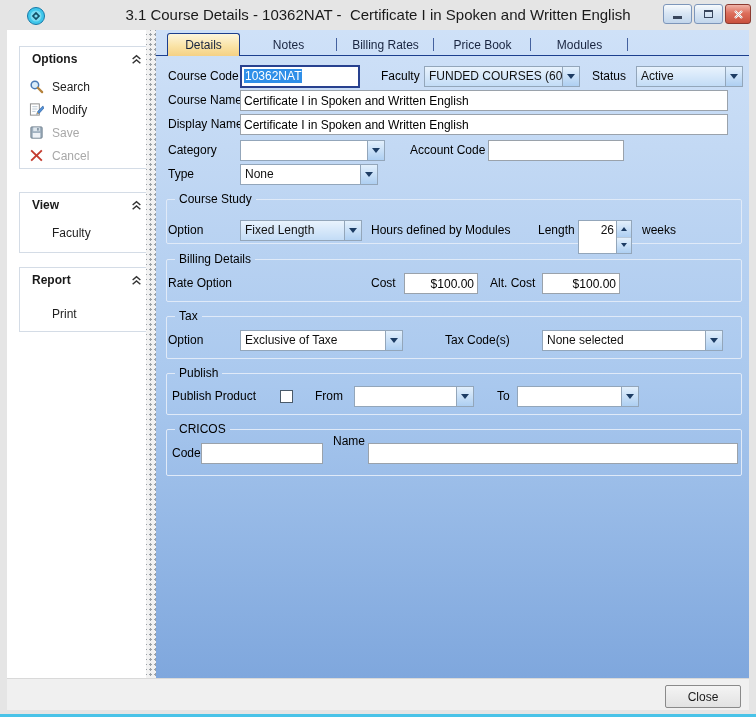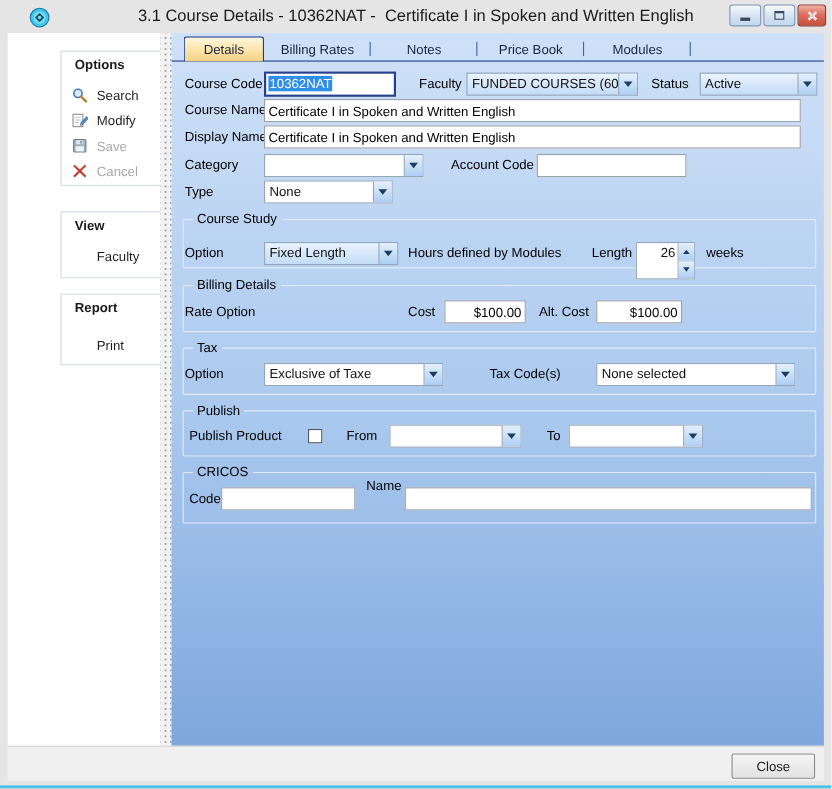--- a/index.html
+++ b/index.html
@@ -14,21 +14,21 @@
   .app-icon { position:absolute; left:26px; top:6px; width:20px; height:20px; }
   .title-text { position:absolute; left:0; right:0; top:6px; text-align:center; font-size:15px; color:#1a1a1a; white-space:pre; }
   .winbtn { position:absolute; top:4px; height:20px; border:1px solid #7d96ba; border-radius:3px;
             background:linear-gradient(#f7fafd,#d9e6f4 45%,#c2d6ec); display:flex; align-items:center; justify-content:center; cursor:default; }
   .winbtn.closeb { background:linear-gradient(#f0b3a8,#dd6f5c 45%,#c9503c); border-color:#8b3a30; }
   .glyph-min { width:9px; height:3px; background:#39465c; margin-top:7px; }
   .glyph-max { width:9px; height:8px; border:1px solid #39465c; border-top-width:2px; background:transparent; }
 
   
   .sidebar { position:absolute; left:7px; top:30px; width:139px; height:648px; background:#ffffff; }
-  .panel { position:absolute; left:12px; width:132px; background:#fff; border:1px solid #d4dce6;margin-left:36px; }
+  .panel { position:absolute; left:12px; width:132px; background:#fff; border:1px solid #d4dce6; }
   .panel-h { height:24px; display:flex; align-items:center; padding:0 8px 0 12px; font-weight:bold; color:#1a1a1a; }
   .panel-h .sp { flex:1; }
   .chev { width:11px; height:11px; }
   .panel-items { padding:4px 0 6px 0; }
   .panel-item { height:23px; display:flex; align-items:center; padding-left:9px; cursor:pointer; }
   .panel-item .icn { width:15px; height:15px; margin-right:8px; flex:0 0 15px; }
   .panel-item.noicon { padding-left:32px; }
   .panel-item .itlabel { color:#1e1e1e; }
   .panel-item.disabled .itlabel { color:#a8a8a8; }
 
@@ -182,22 +182,22 @@
       </div>
     </div>
   </div>
 
   <div class="splitter"></div>
 
   <div class="main">
 
     <div class="tabs">
       <div class="tab active" style="width:73px;">Details</div>
+      <div class="tab sep" style="width:97px;">Notes</div>
       <div class="tab sep" style="width:97px;">Billing Rates</div>
-      <div class="tab sep" style="width:97px;">Notes</div>
       <div class="tab sep" style="width:97px;">Price Book</div>
       <div class="tab sep" style="width:97px;">Modules</div>
     </div>
 
     <span class="lbl" style="left:12px; top:36px;">Course Code</span>
     <div class="cc-box" style="left:84px; top:35px; width:120px;">
       <span class="cc-sel">10362NAT</span>
     </div>
     <span class="lbl" style="left:225px; top:36px;">Faculty</span>
     <div class="combo blue" style="left:268px; top:36px; width:156px;">
@@ -224,21 +224,21 @@
     <div class="combo" style="left:84px; top:110px; width:145px;">
       <span class="combo-text"></span>
       <span class="combo-btn">
           <span class="arr-down"></span>
         </span>
     </div>
     <span class="lbl" style="left:254px; top:110px;">Account Code</span>
     <input class="txt" style="left: 332px; top: 110px; width: 136px;" value="">
 
     <span class="lbl" style="left:12px; top:134px;">Type</span>
-    <div class="combo" style="left:84px; top:134px; width:117px;">
+    <div class="combo" style="left:84px; top:134px; width:138px;">
       <span class="combo-text">None</span>
       <span class="combo-btn">
           <span class="arr-down"></span>
         </span>
     </div>
 
     <fieldset class="grp" style="left:10px; top:162px; width:576px; height:52px;">
       <legend>Course Study</legend>
     </fieldset>
     <span class="lbl" style="left:12px; top:190px;">Option</span>

